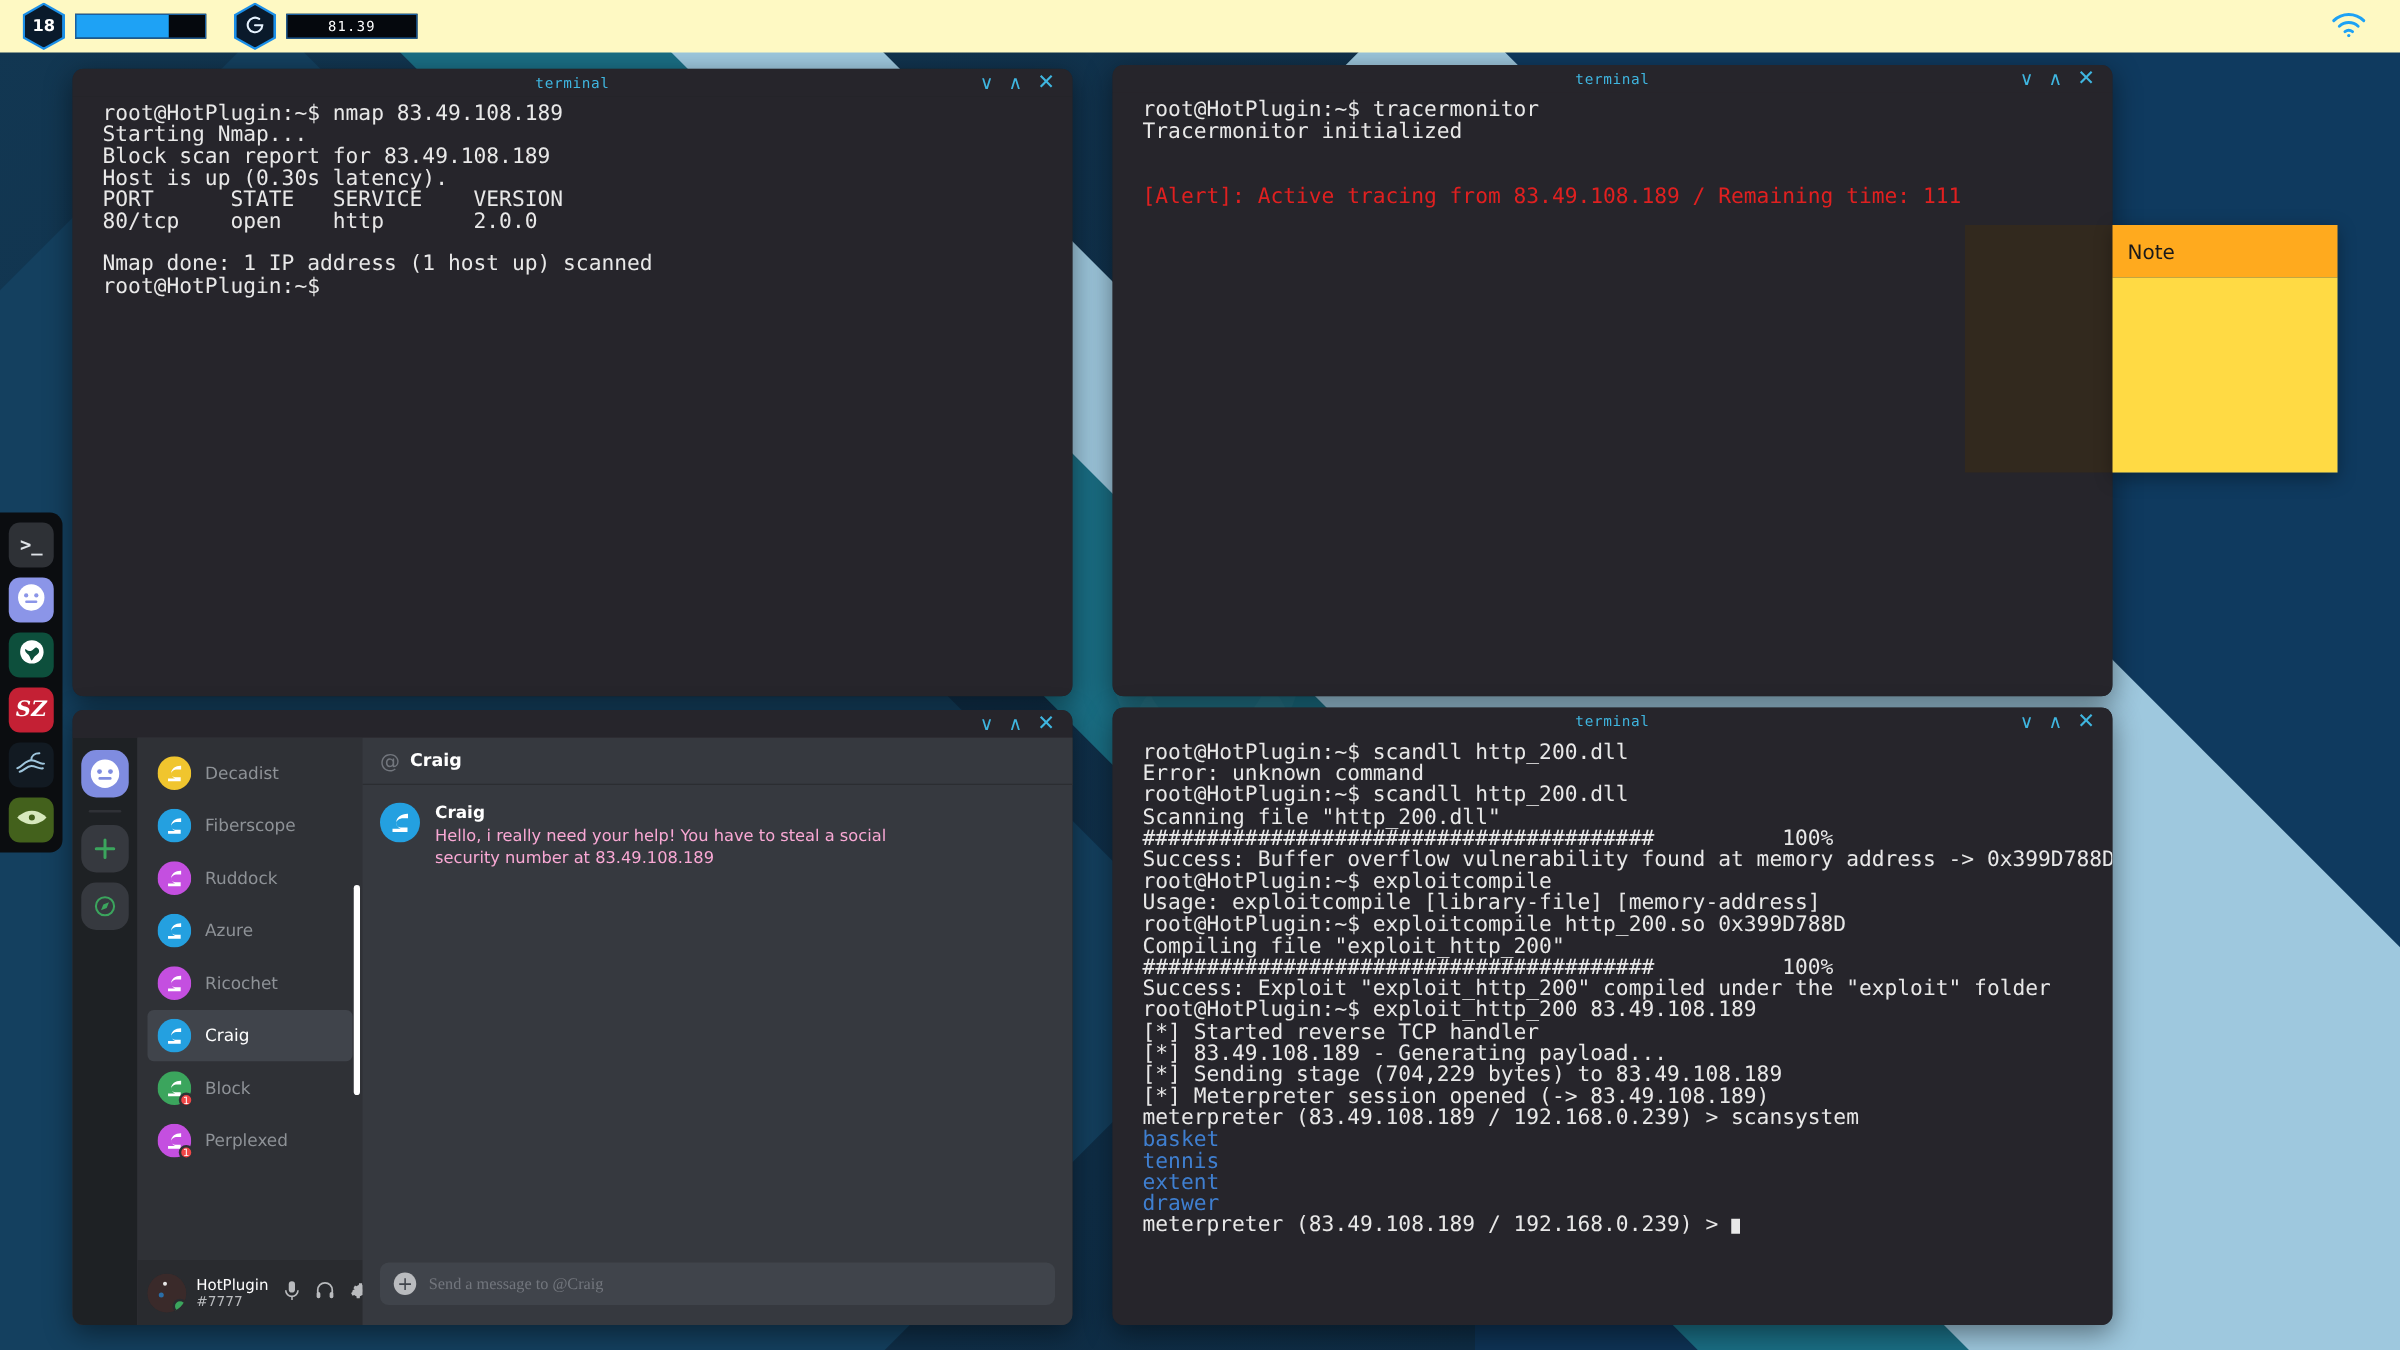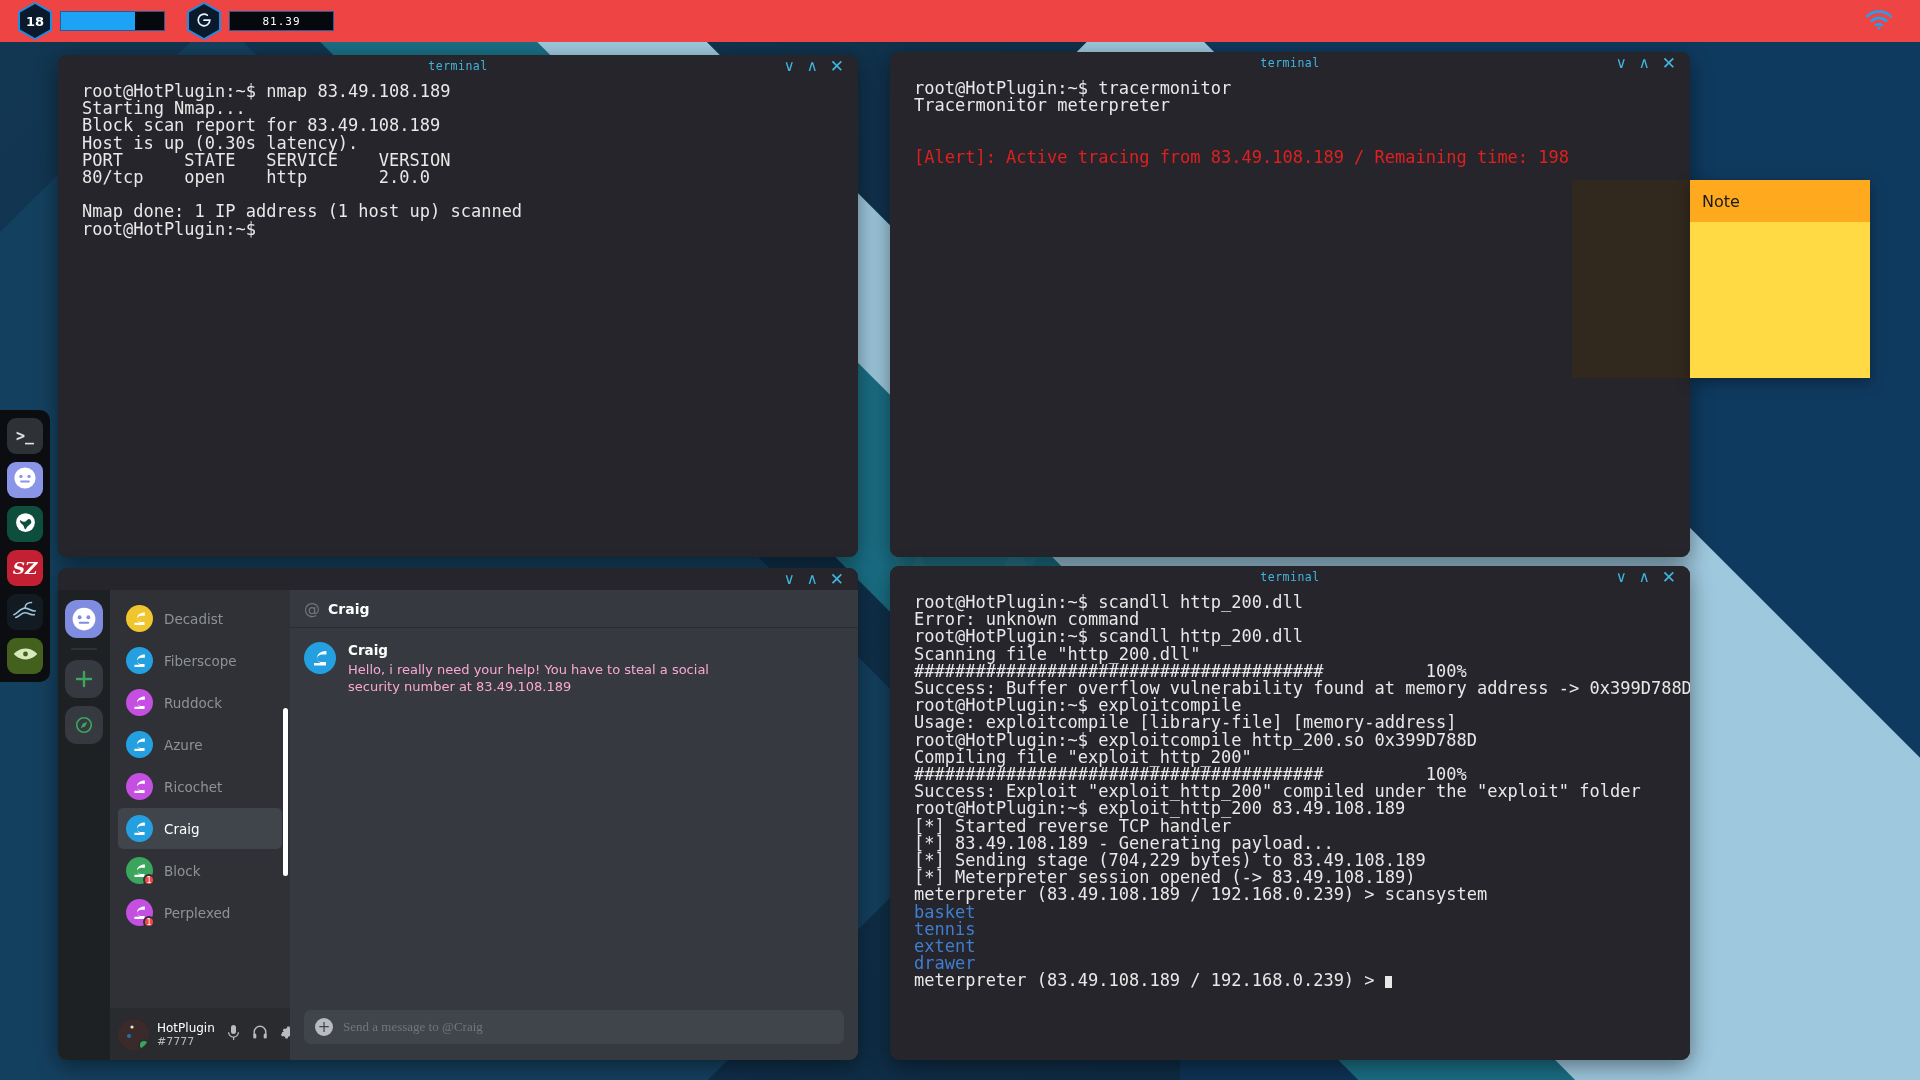--- a/index.html
+++ b/index.html
@@ -64,21 +64,21 @@
     left: 905px; top: 530px;
     width: 130px; height: 130px;
     border-radius: 50%;
     background: rgba(255,255,255,0.03);
   }
 
   
   #topbar {
     position: absolute; left: 0; top: 0;
     width: 1920px; height: 42px;
-    background: #ef4444;
+    background: #fef9c3;
     display: flex; align-items: center;
     z-index: 60;
   }
   .hexwrap { position: relative; width: 34px; height: 38px; margin-left: 18px; }
   .hex {
     position: absolute; inset: 0;
     background: #1b8fe8;
     clip-path: polygon(50% 0%, 100% 25%, 100% 75%, 50% 100%, 0% 75%, 0% 25%);
   }
   .hex-in {
@@ -414,21 +414,21 @@
 
 <div class="win" id="win-term2">
   <div class="win-title">
     <div class="tt">terminal</div>
     <div class="wbtns">
       <span class="wbtn">∨</span>
       <span class="wbtn">∧</span>
       <span class="wbtn x">✕</span>
     </div>
   </div>
-  <div class="term-body" id="t2body"><div>root@HotPlugin:~$ tracermonitor</div><div>Tracermonitor meterpreter</div><div>&nbsp;</div><div>&nbsp;</div><div class="ln-alert">[Alert]: Active tracing from 83.49.108.189 / Remaining time: 198</div></div>
+  <div class="term-body" id="t2body"><div>root@HotPlugin:~$ tracermonitor</div><div>Tracermonitor initialized</div><div>&nbsp;</div><div>&nbsp;</div><div class="ln-alert">[Alert]: Active tracing from 83.49.108.189 / Remaining time: 111</div></div>
 </div>
 
 <div class="win" id="win-zis">
   <div class="win-title">
     <div class="wbtns">
       <span class="wbtn">∨</span>
       <span class="wbtn">∧</span>
       <span class="wbtn x">✕</span>
     </div>
   </div>

